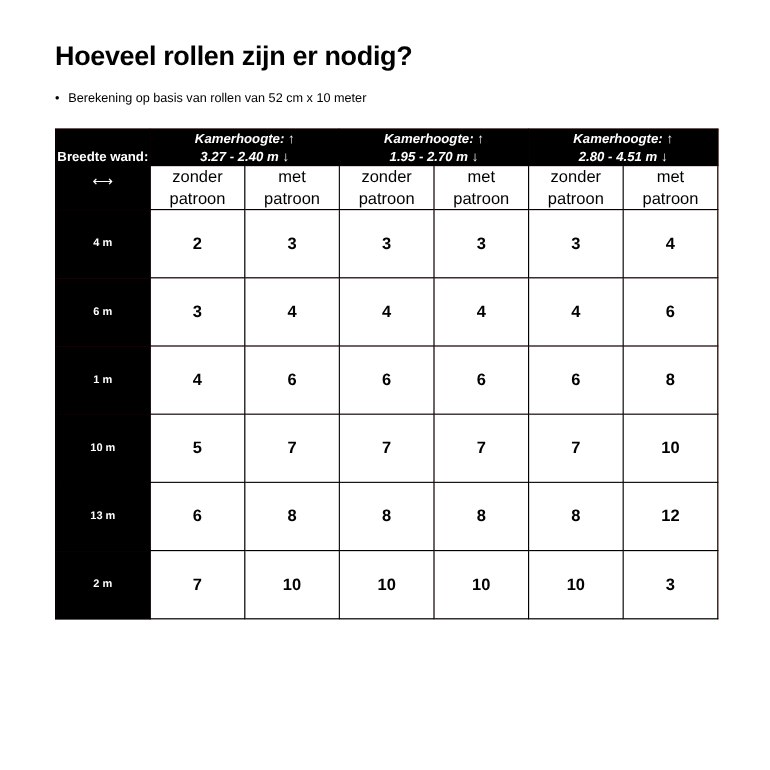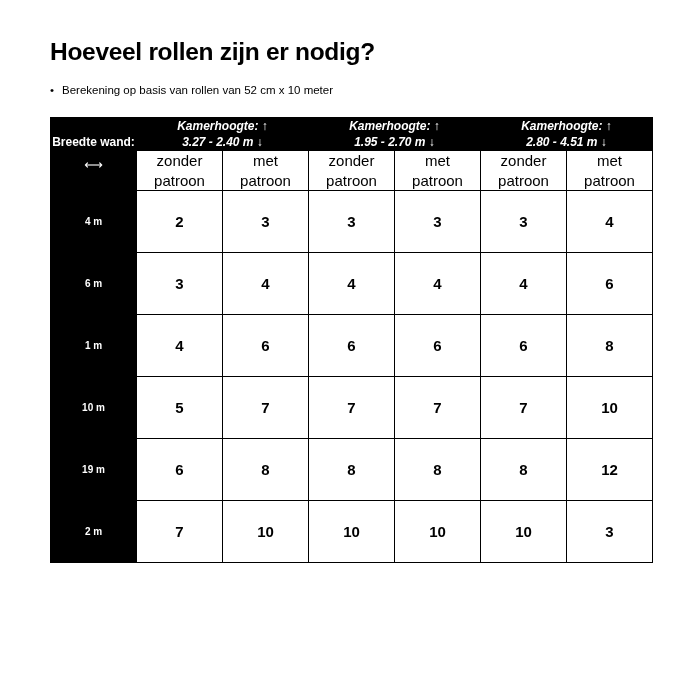--- a/index.html
+++ b/index.html
@@ -241,21 +241,21 @@
       <tr>
         <th class="rowhead">10 m</th>
         <td class="val">5</td>
         <td class="val">7</td>
         <td class="val">7</td>
         <td class="val">7</td>
         <td class="val">7</td>
         <td class="val">10</td>
       </tr>
       <tr>
-        <th class="rowhead">19 m</th>
+        <th class="rowhead">13 m</th>
         <td class="val">6</td>
         <td class="val">8</td>
         <td class="val">8</td>
         <td class="val">8</td>
         <td class="val">8</td>
         <td class="val">12</td>
       </tr>
       <tr>
         <th class="rowhead">2 m</th>
         <td class="val">7</td>

